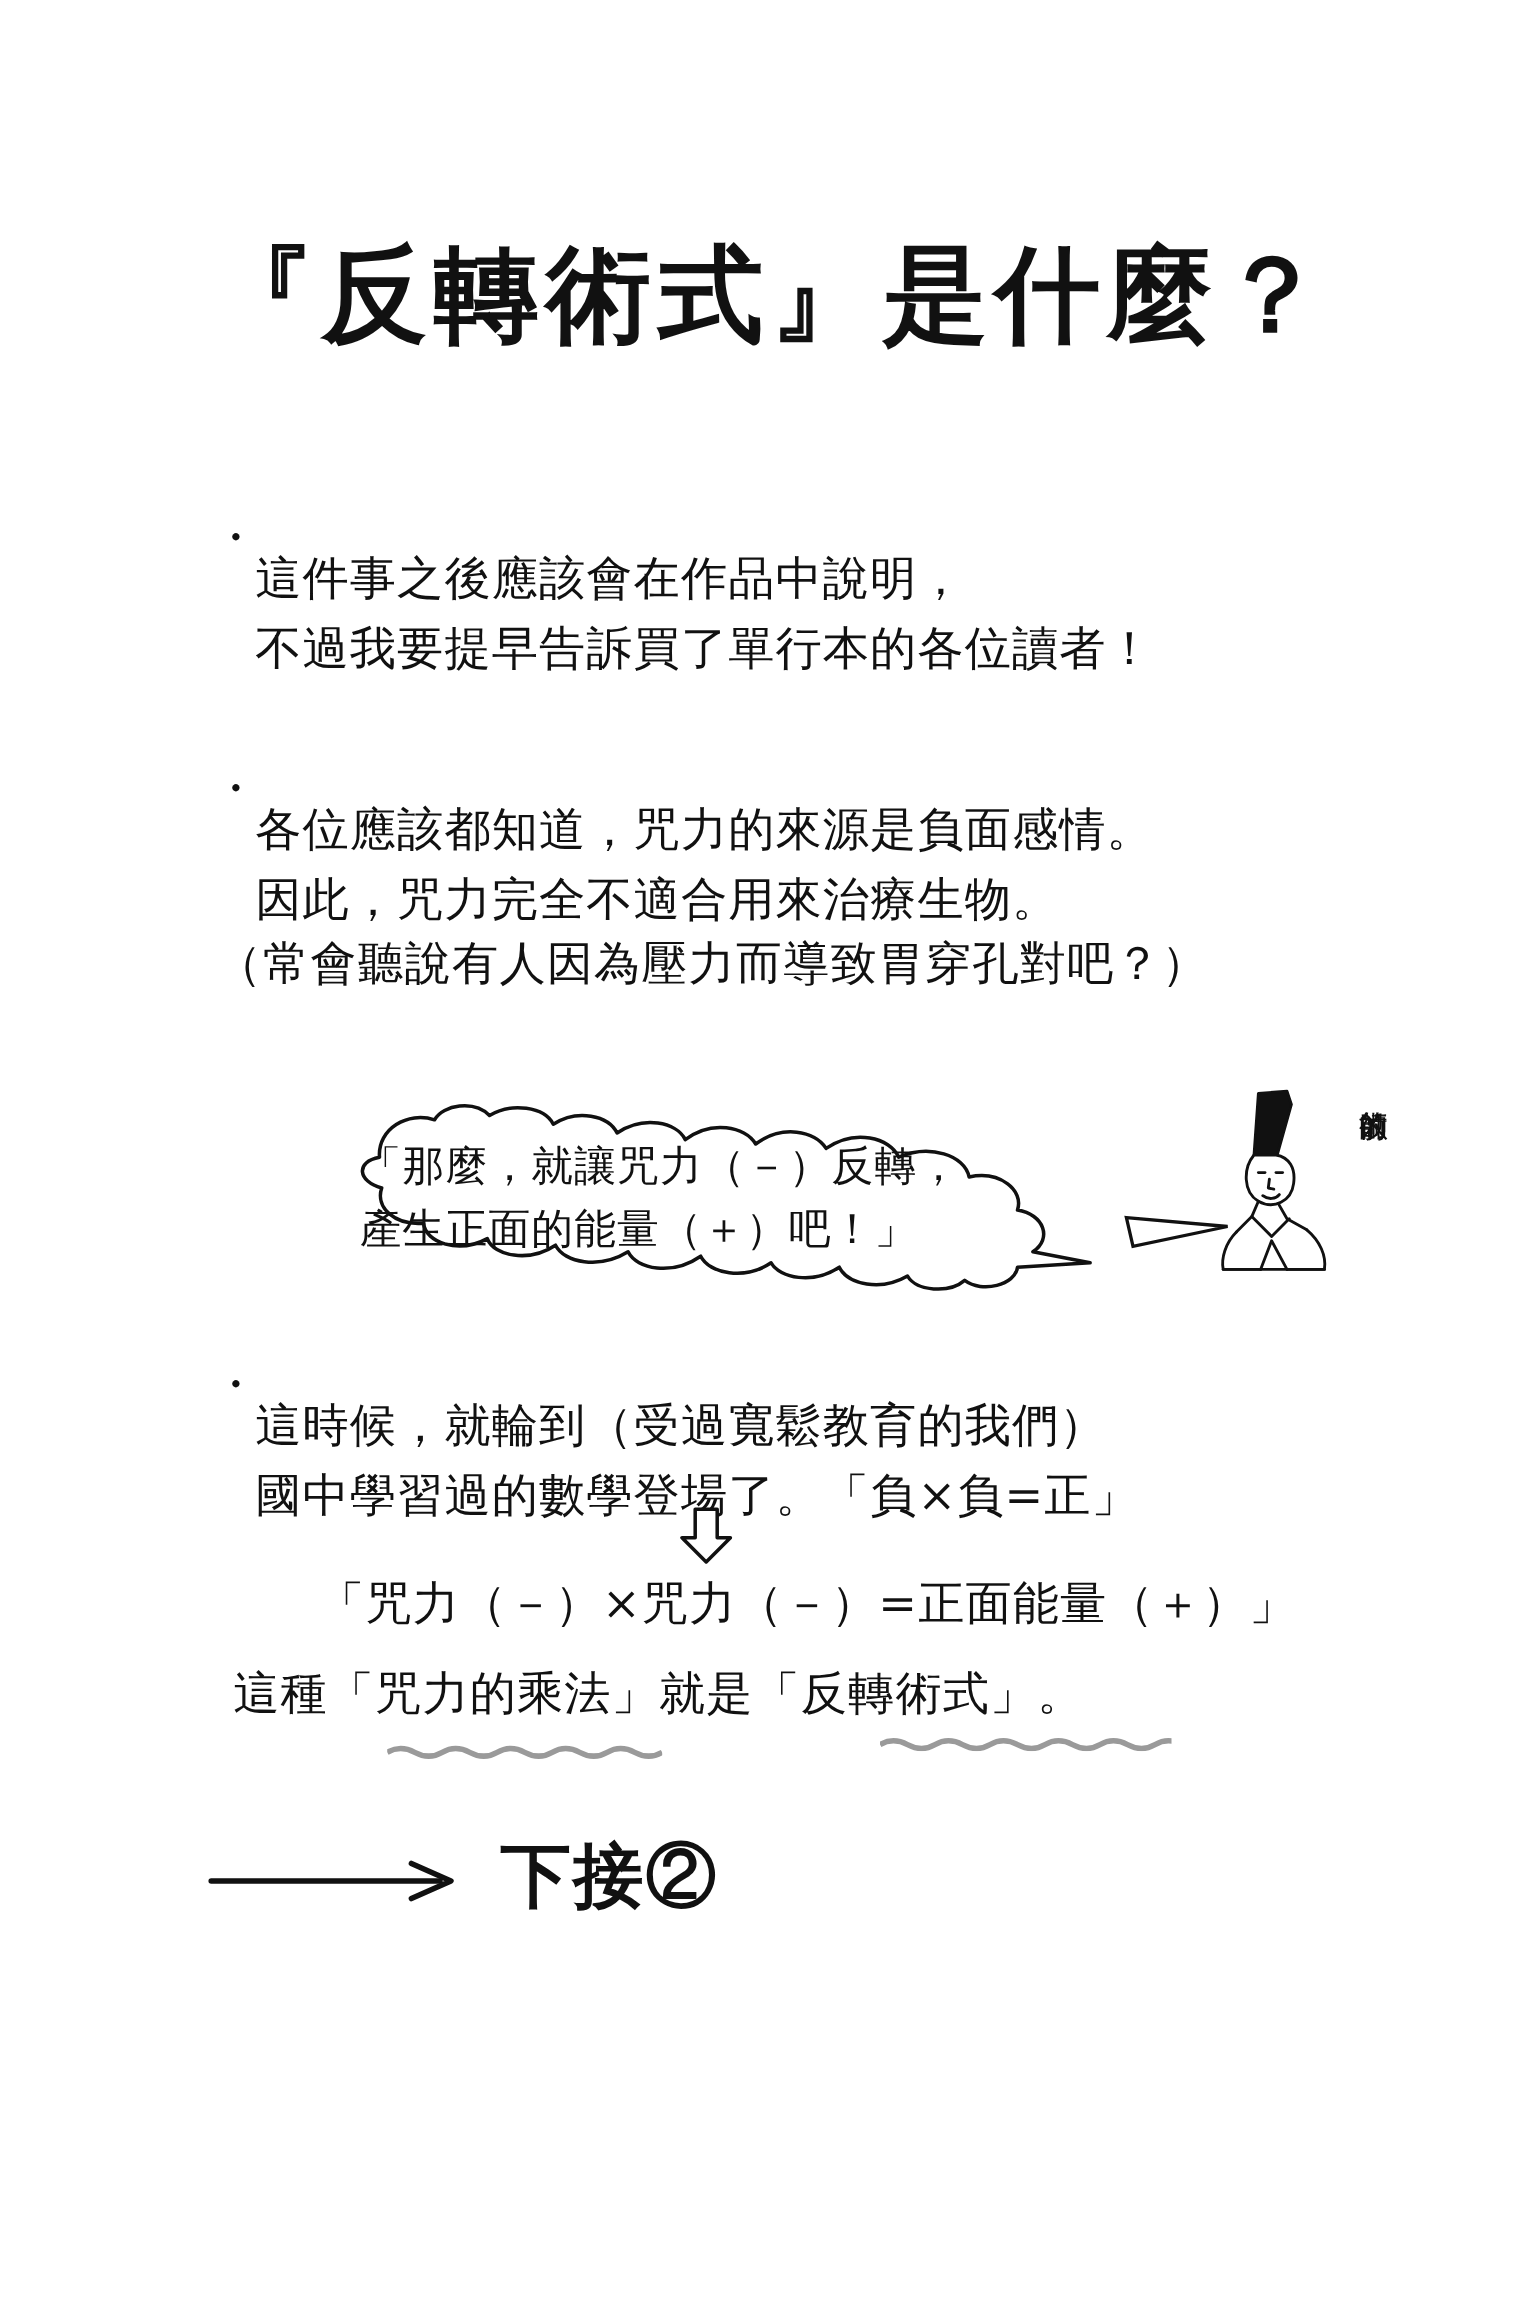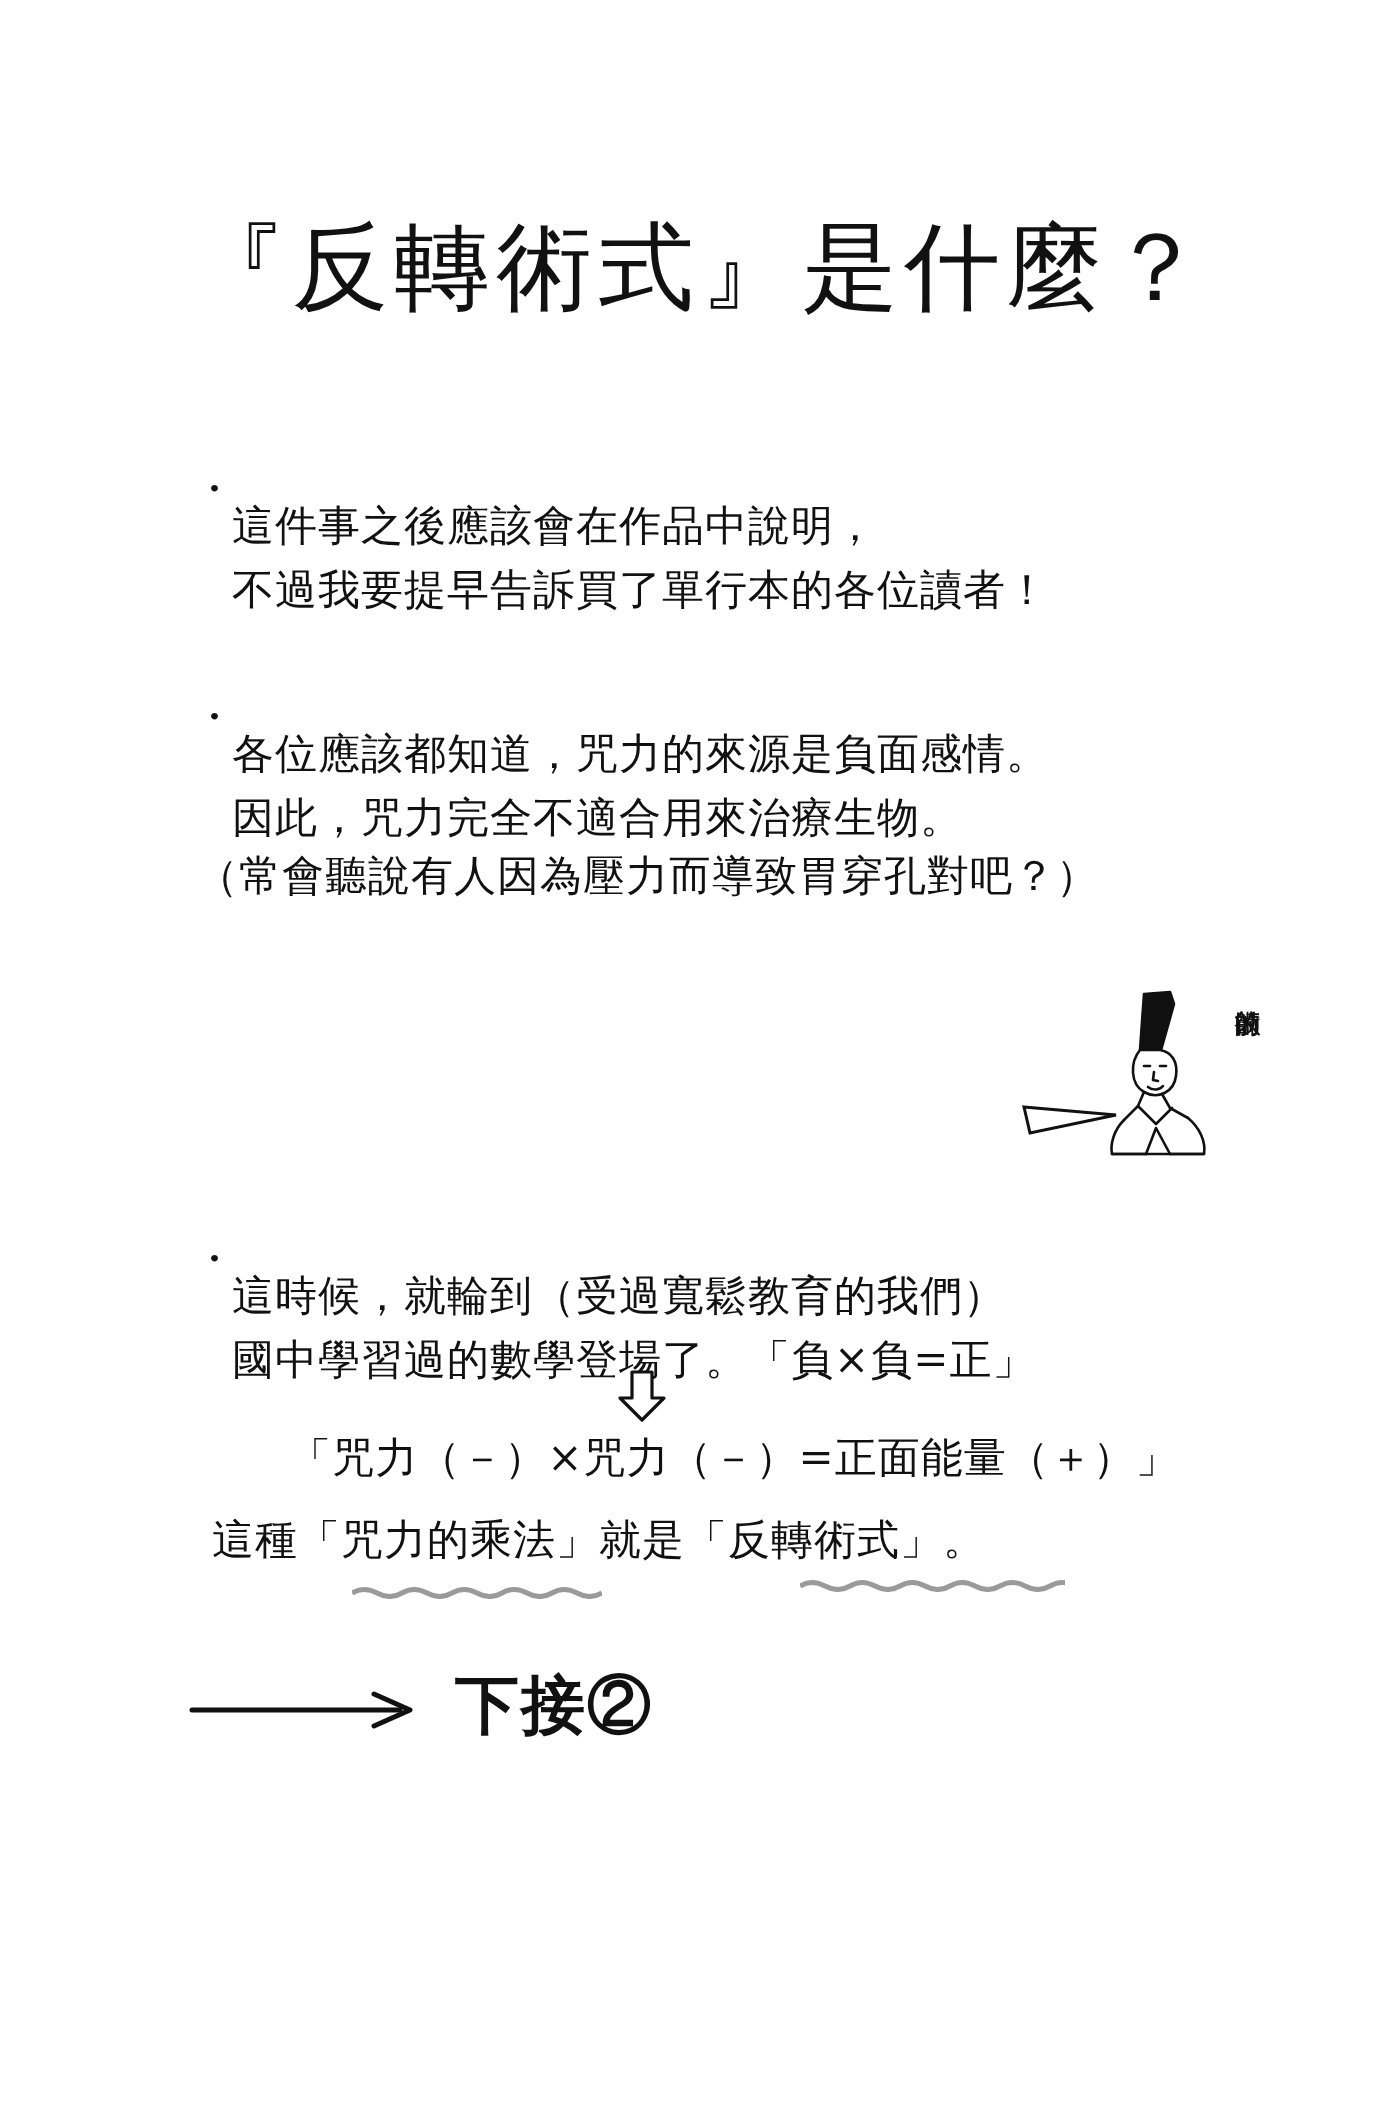--- a/index.html
+++ b/index.html
@@ -25,21 +25,21 @@
   }
 
   
   .title {
     position: absolute;
     left: 0;
     top: 215px;
     width: 1400px;
     text-align: center;
     font-size: 96px;
-    font-weight: normal;
+    font-weight: bold;
     letter-spacing: 6px;
     line-height: 1.1;
     white-space: nowrap;
     font-family: "DejaVu Serif", serif;
   }
 
   
   .block {
     position: absolute;
     font-size: 42px;
@@ -170,20 +170,52 @@
   </div>
 
   <div class="bullet-dot b2-dot">・</div>
   <div class="block b2">
     <div>各位應該都知道，咒力的來源是負面感情。</div>
     <div>因此，咒力完全不適合用來治療生物。</div>
   </div>
 
   <div class="paren-line">（常會聽說有人因為壓力而導致胃穿孔對吧？）</div>
 
+  <div class="bubble-wrap">
+    <svg class="bubble-svg" width="760" height="175" viewBox="0 0 760 175">
+      <path fill="#ffffff" stroke="#111111" stroke-width="3.2" stroke-linejoin="round" d="M60,52
+           C58,26 86,10 110,18
+           C118,4 146,0 160,14
+           C180,2 210,6 218,22
+           C240,8 268,14 276,30
+           C300,14 330,20 338,36
+           C362,18 392,24 402,40
+           C426,22 456,28 466,44
+           C492,26 524,34 532,52
+           C560,40 592,50 596,70
+           C624,64 646,82 640,100
+           C664,104 672,126 654,138
+           L706,148 L640,152
+           C638,168 608,176 592,164
+           C578,176 548,174 540,160
+           C516,174 486,168 478,152
+           C454,168 424,162 416,148
+           C392,164 360,158 352,142
+           C326,160 294,154 286,138
+           C260,154 228,148 220,132
+           C196,148 164,142 158,126
+           C132,140 102,130 100,112
+           C74,114 56,98 62,80
+           C40,74 38,56 60,52 Z"></path>
+    </svg>
+    <div class="bubble-text">
+      <div>「那麼，就讓咒力（－）反轉，</div>
+      <div>產生正面的能量（＋）吧！」</div>
+    </div>
+  </div>
 
   <svg class="character" width="130" height="200" viewBox="0 0 130 200">
     <g fill="none" stroke="#111111" stroke-width="2.6" stroke-linecap="round" stroke-linejoin="round">
 
       <path d="M44,6 L70,4 L74,16 L60,66 L40,62 Z" fill="#111111"></path>
 
       <path d="M40,62 C30,74 30,96 44,104 C58,112 74,104 76,88 C78,74 72,64 60,62 Z" fill="#ffffff"></path>
 
       <path d="M44,78 L50,78"></path>
       <path d="M60,78 L66,78"></path>

